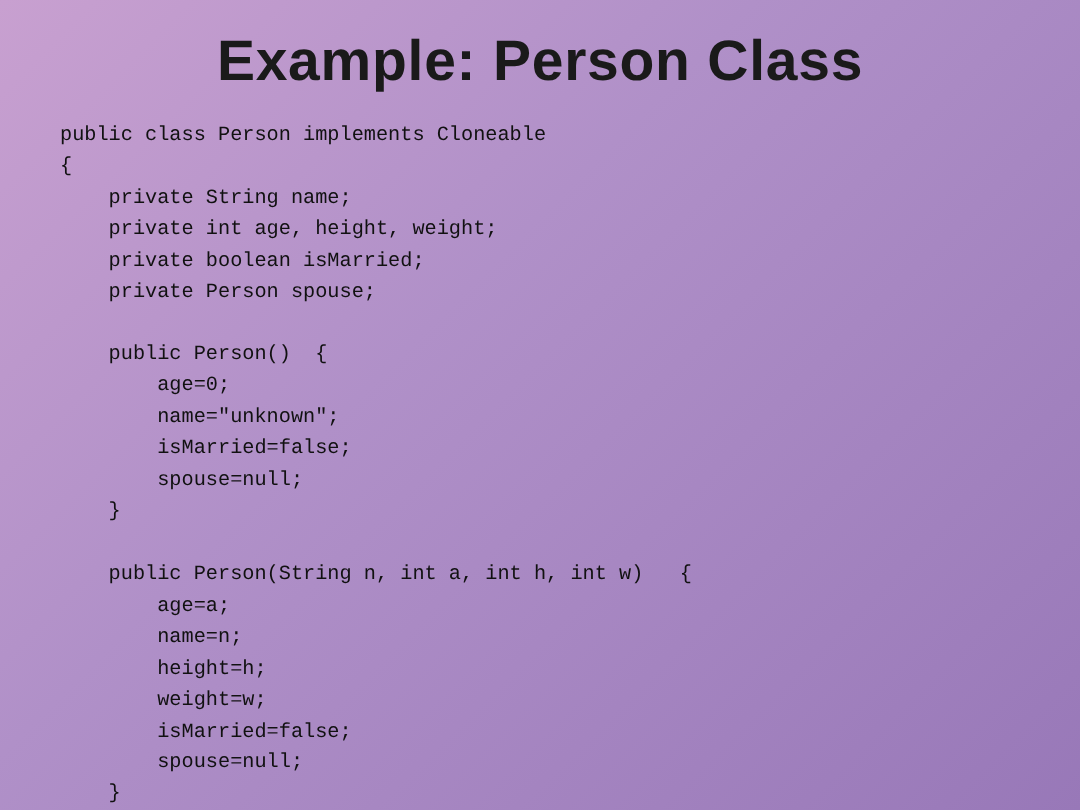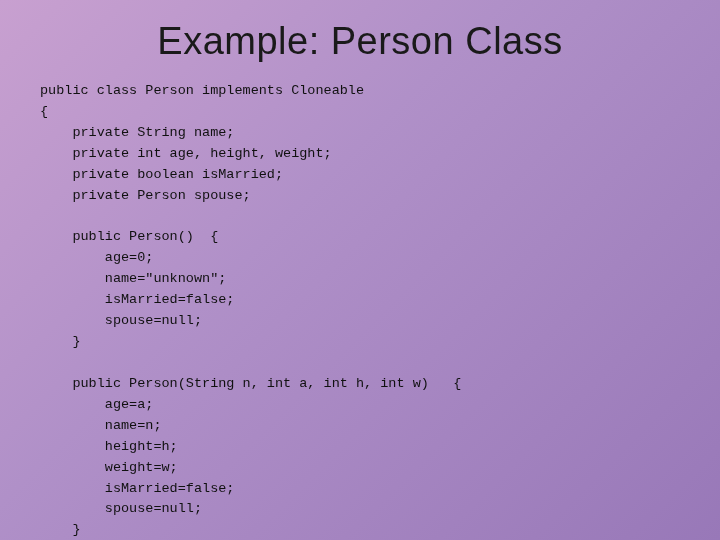--- a/index.html
+++ b/index.html
@@ -19,21 +19,21 @@
     .slide-container {
       width: 720px;
       height: 540px;
       position: relative;
       padding: 20px 40px 20px 40px;
     }
 
     .title {
       text-align: center;
       font-size: 38px;
-      font-weight: normal;
+      font-weight: bold;
       color: #1a1a1a;
       margin-bottom: 18px;
       font-family: Arial, sans-serif;
       letter-spacing: 0.5px;
     }
 
     .code-block {
       font-family: 'Courier New', Courier, monospace;
       font-size: 13.5px;
       line-height: 1.55;

